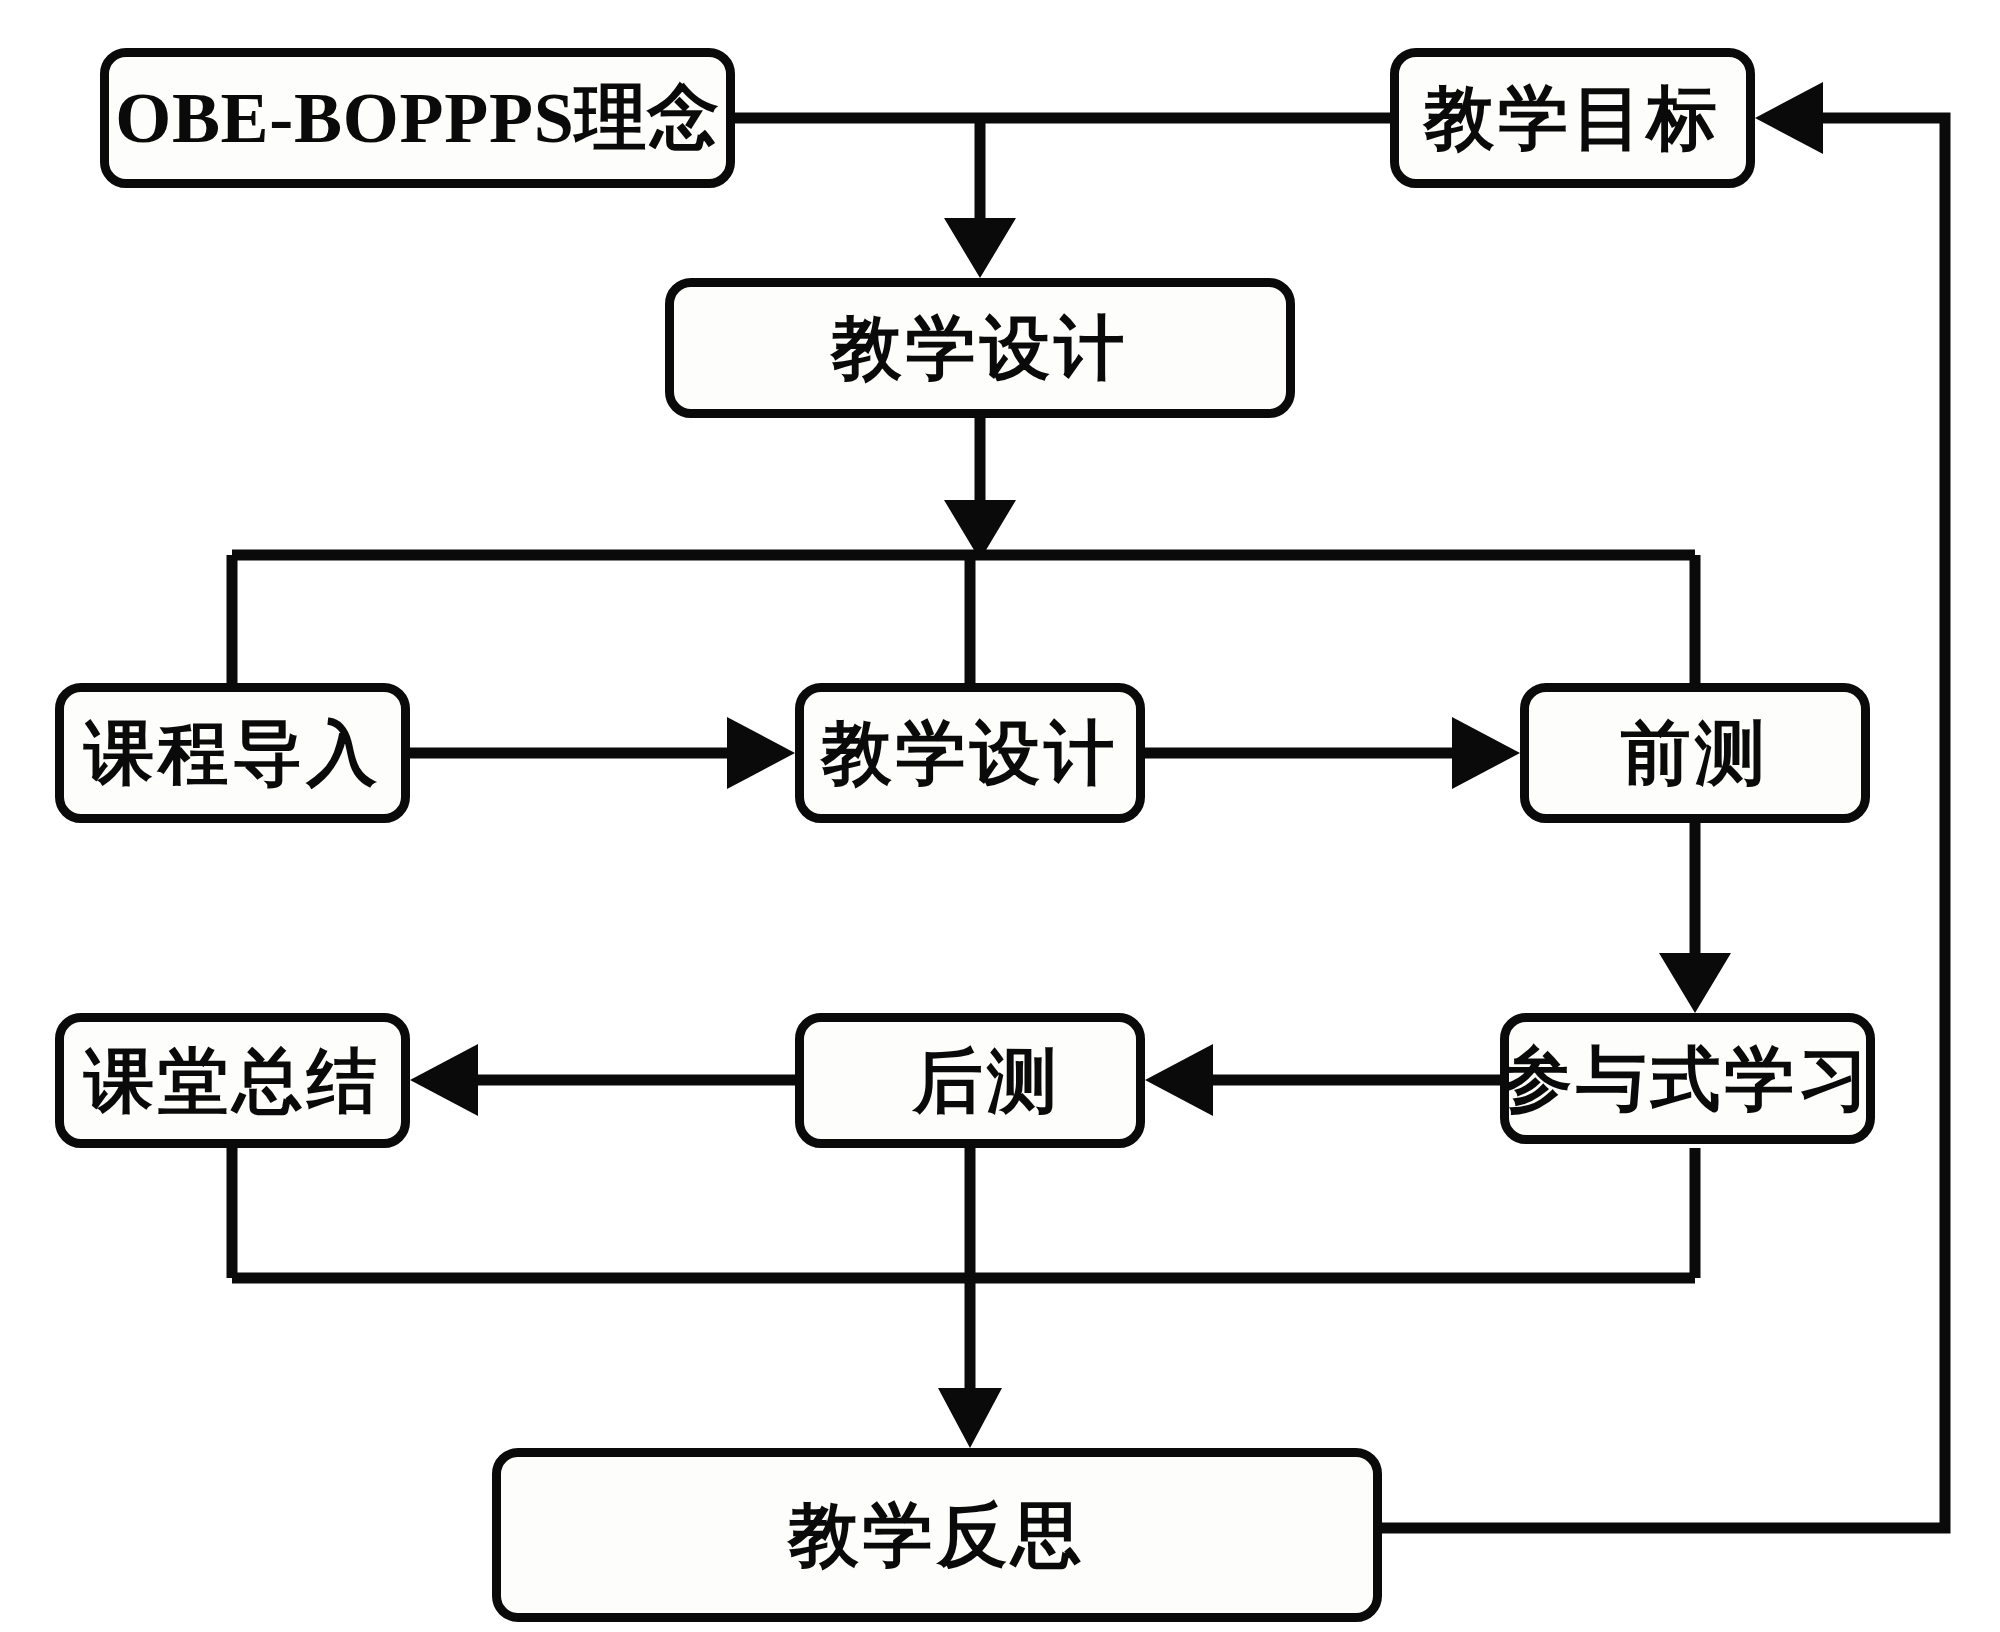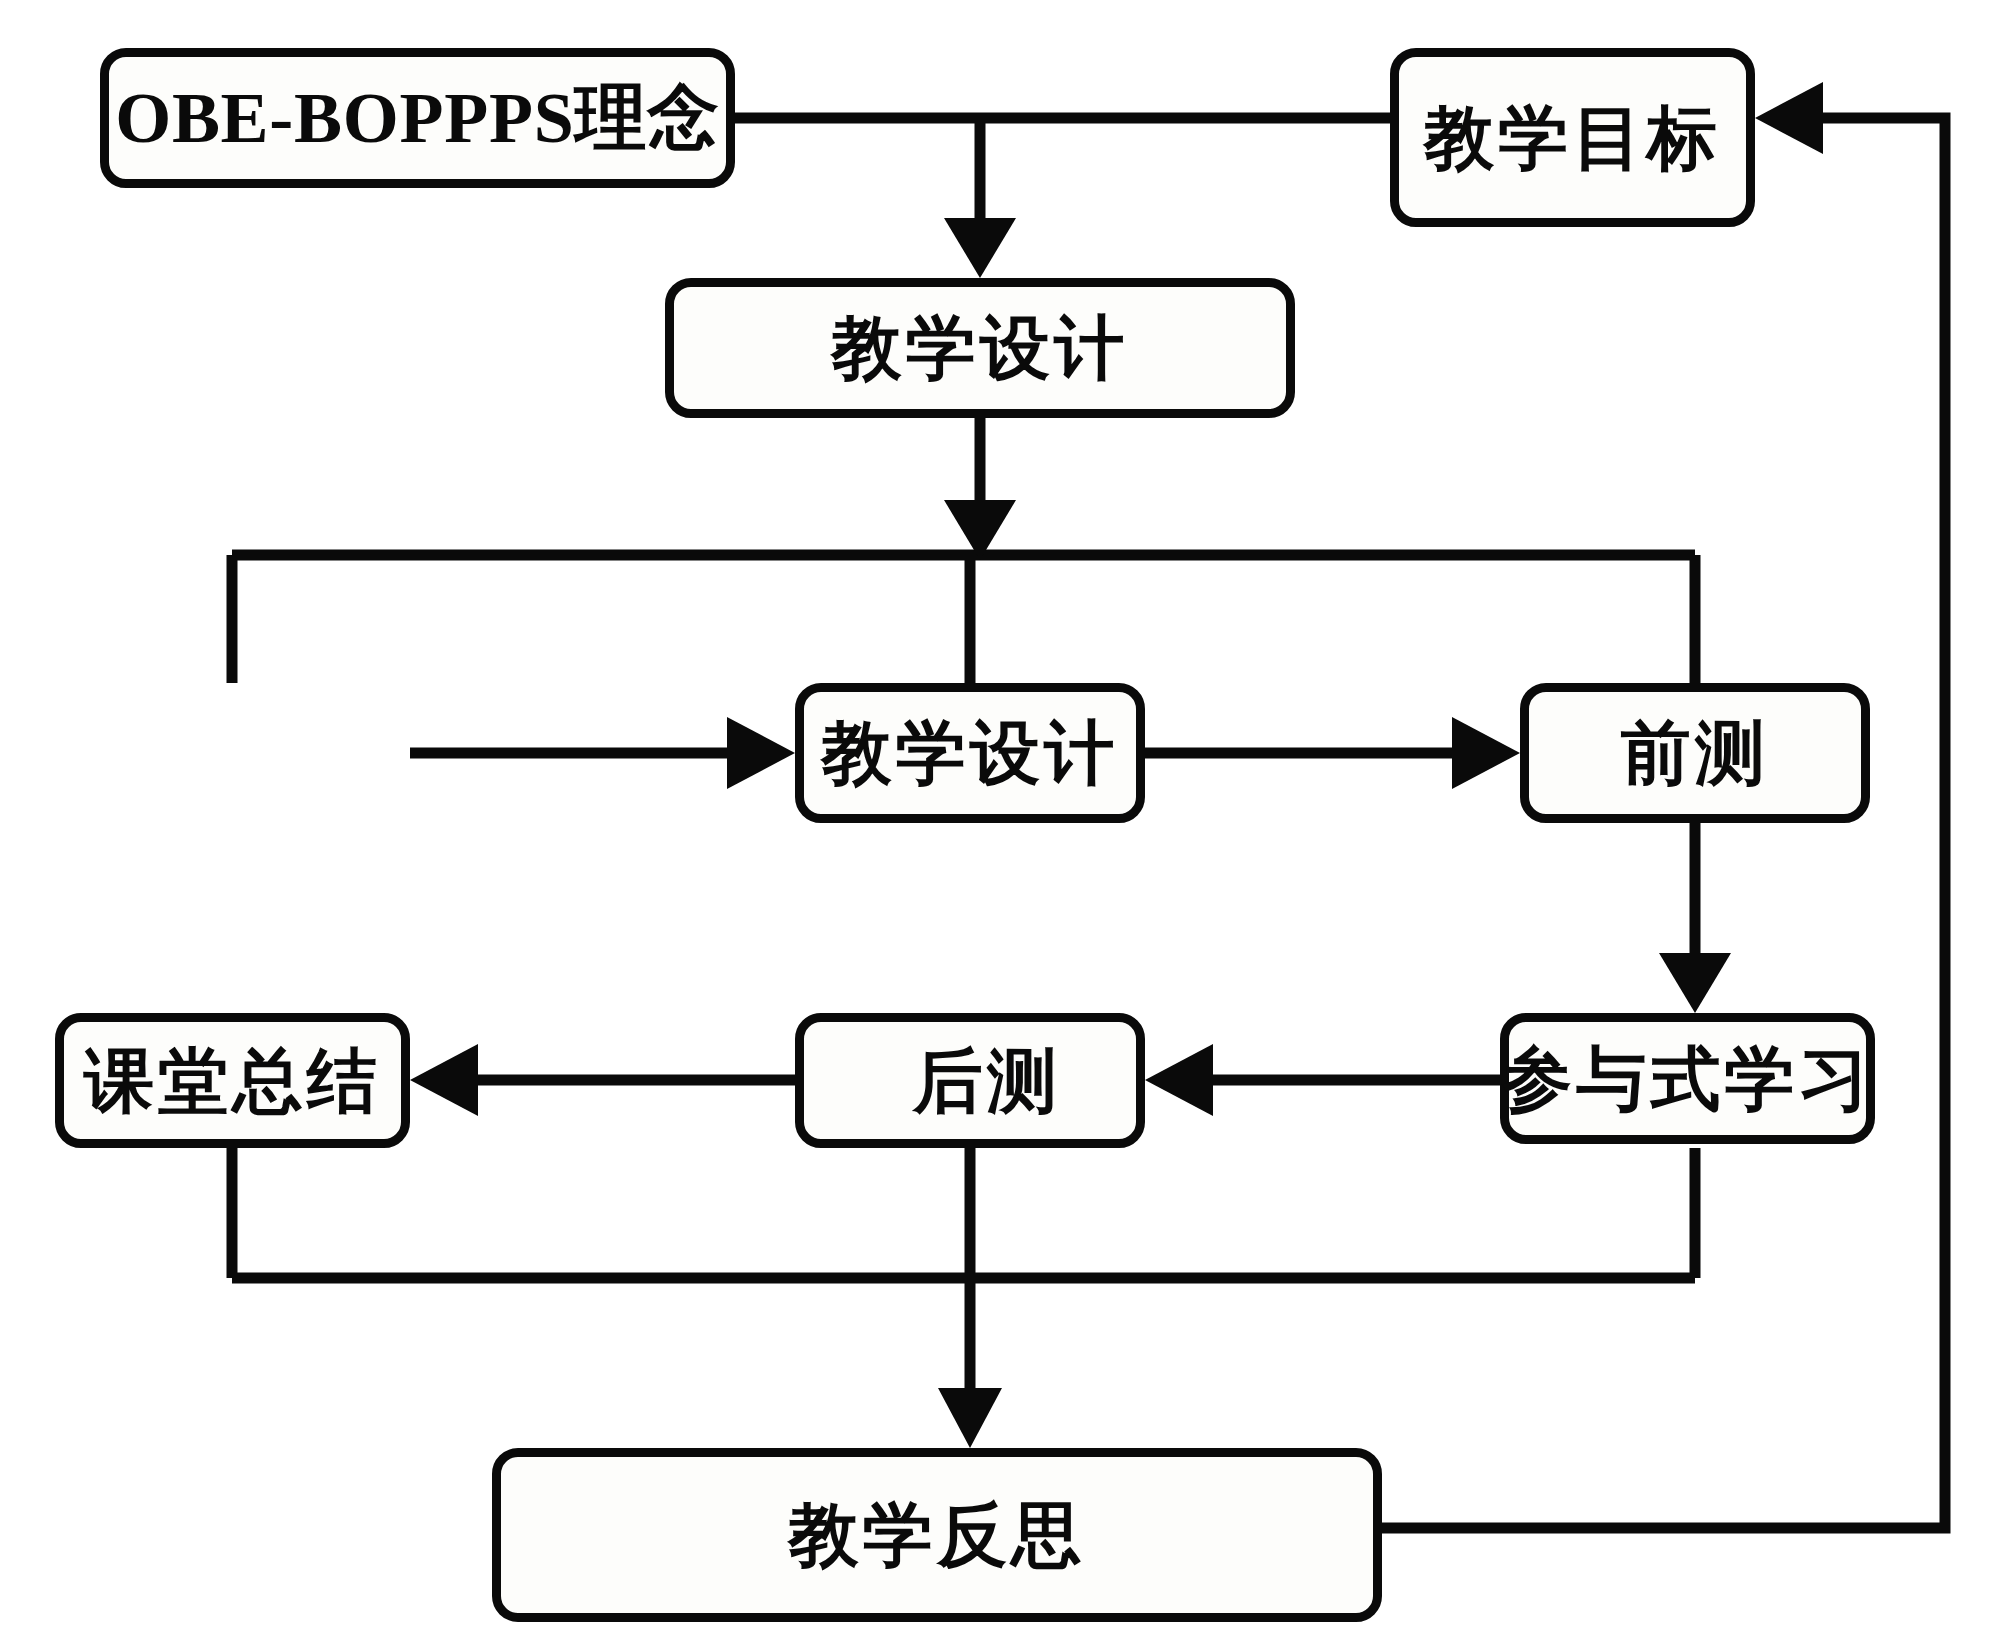--- a/index.html
+++ b/index.html
@@ -29,21 +29,21 @@
   .node.serif .lbl{
     font-family:"Liberation Serif","DejaVu Serif",serif;
     font-weight:700;
     letter-spacing:0.01em;
   }
 
   
   #n-concept   { left:100px;  top:48px;   width:635px; height:140px; }
   #n-concept .lbl{ font-size:72px; }
 
-  #n-teachgoal { left:1390px; top:48px;   width:365px; height:179px; }
+  #n-teachgoal { left:1390px; top:48px;   width:365px; height:140px; }
   #n-teachgoal .lbl{ font-size:70px; }
 
   #n-design    { left:665px;  top:278px;  width:630px; height:140px;justify-content:center; }
   #n-design .lbl{ font-size:70px; }
 
   #n-intro     { left:55px;   top:683px;  width:355px; height:140px; }
   #n-intro .lbl{ font-size:70px; }
 
   #n-objective { left:795px;  top:683px;  width:350px; height:140px; }
   #n-objective .lbl{ font-size:70px; }
@@ -128,20 +128,23 @@
   </div>
 
   <div class="node" id="n-teachgoal">
     <span class="lbl">教学目标</span>
   </div>
 
   <div class="node" id="n-design">
     <span class="lbl">教学设计</span>
   </div>
 
+  <div class="node" id="n-intro">
+    <span class="lbl">课程导入</span>
+  </div>
 
   <div class="node" id="n-objective">
     <span class="lbl">教学设计</span>
   </div>
 
   <div class="node" id="n-pretest">
     <span class="lbl">前测</span>
   </div>
 
   <div class="node" id="n-summary">

